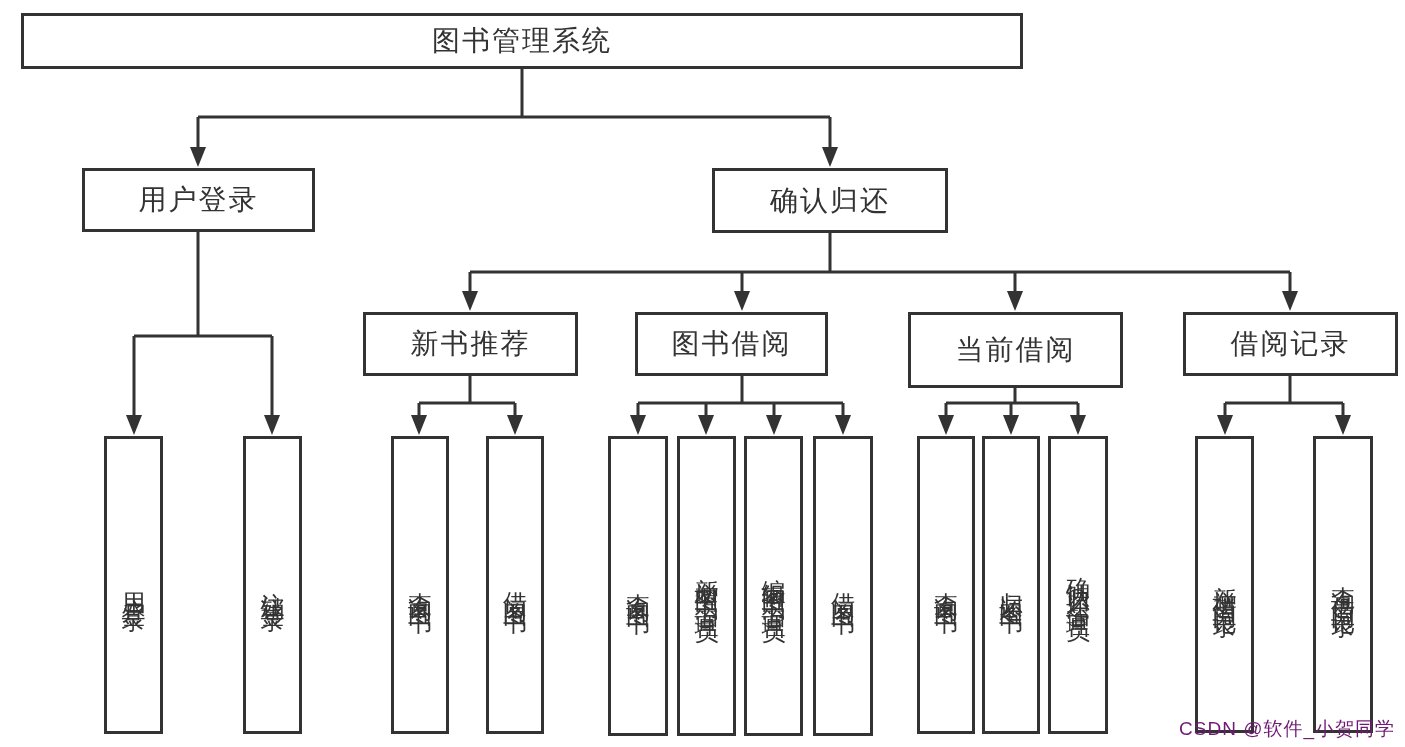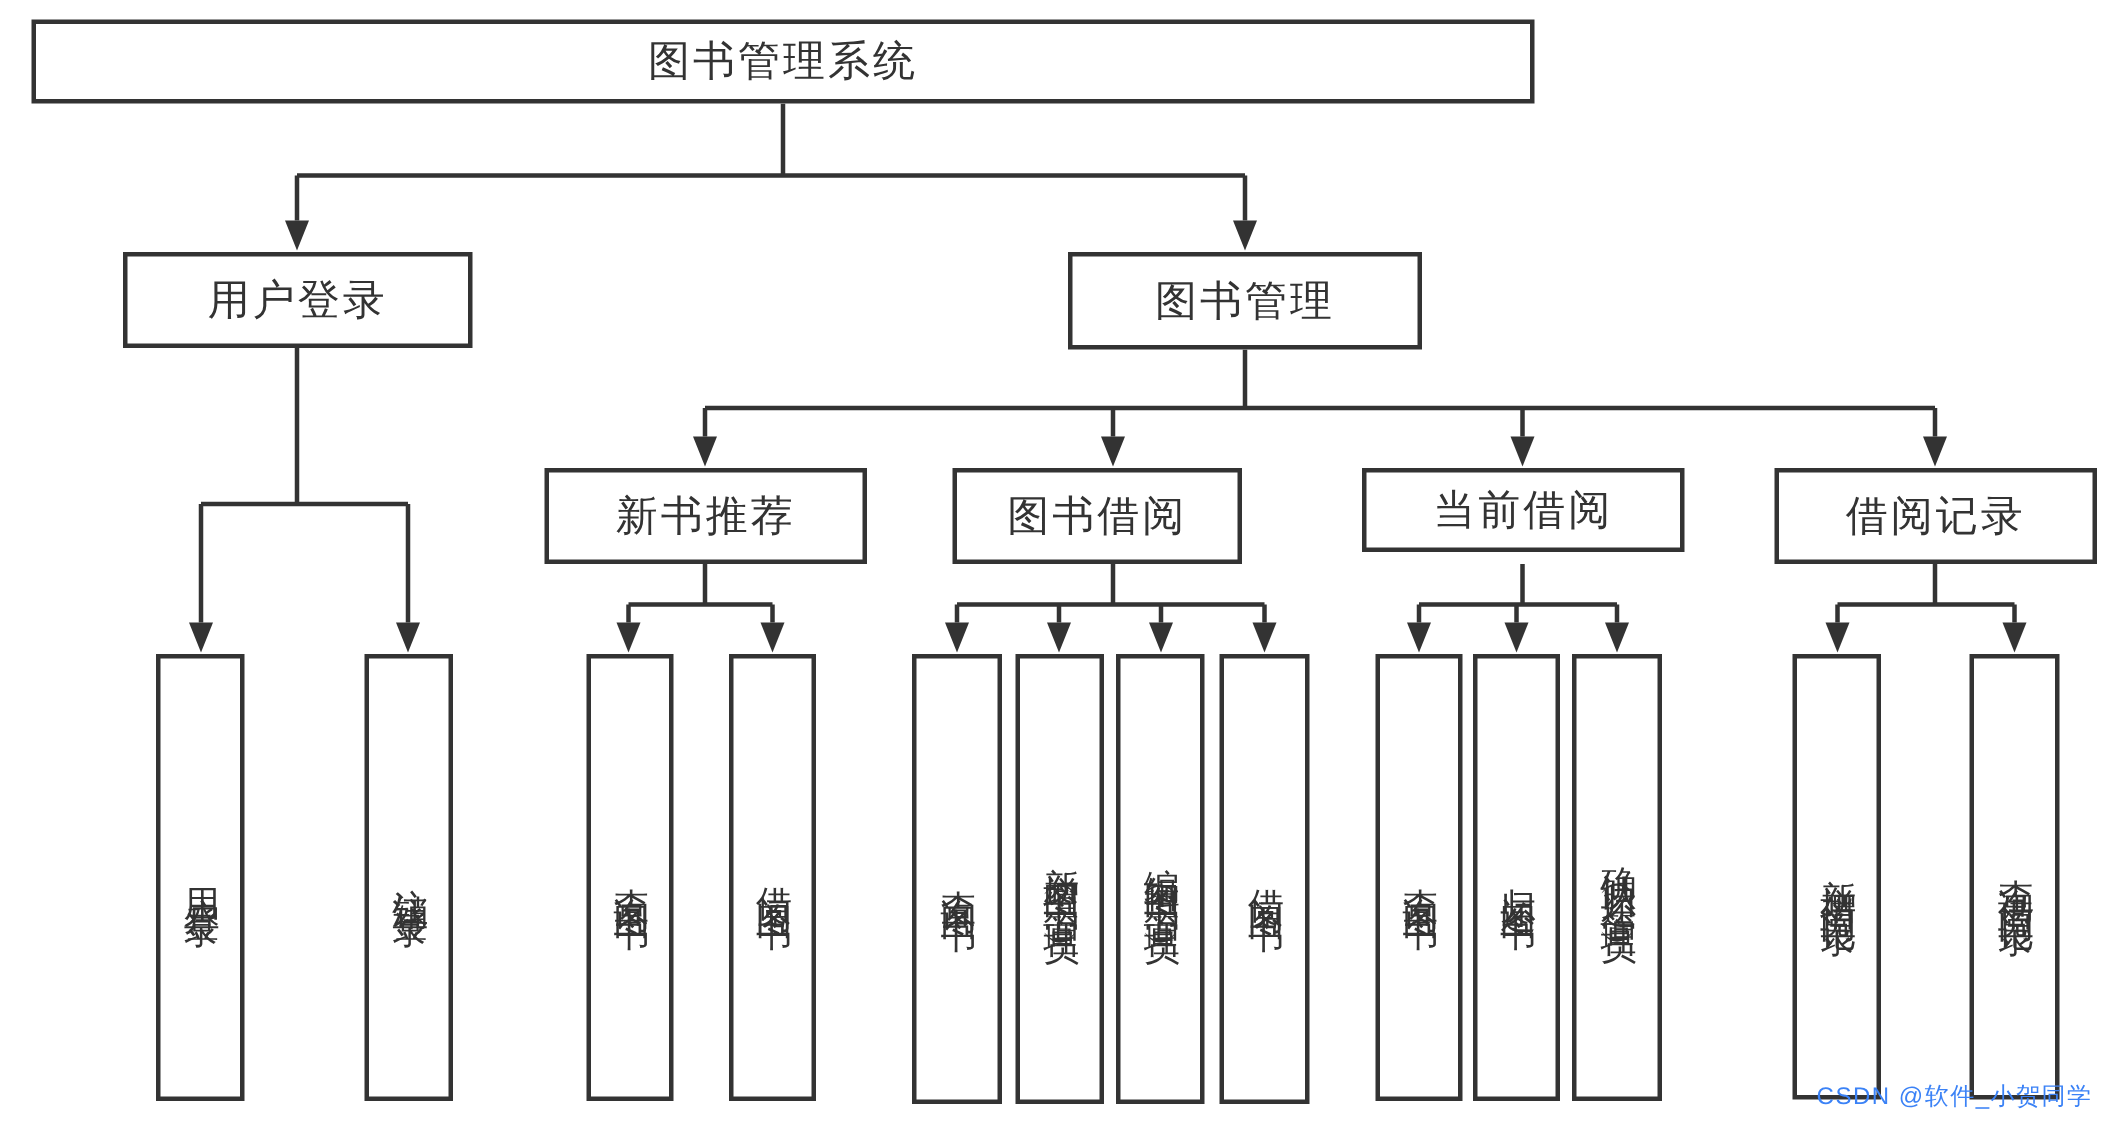--- a/index.html
+++ b/index.html
@@ -24,22 +24,22 @@
     writing-mode:vertical-rl;
     text-orientation:mixed;
     font-size:24px;
     letter-spacing:6px;
     line-height:1;
     color:#333333;
   }
   .watermark{
     position:absolute;
     right:10px;bottom:5px;
-    font-size:16px;
-    color:#3b82f6;
+    font-size:19px;
+    color:#701a75;
     letter-spacing:1px;
     white-space:nowrap;
   }
 </style>
 </head>
 <body>
 
 <div class="canvas">
 
   <svg class="connectors" viewBox="0 0 1405 747" xmlns="http://www.w3.org/2000/svg">
@@ -79,30 +79,30 @@
   </svg>
 
   <div class="node hbox" style="left:21px;top:13px;width:1002px;height:56px">
     <span>图书管理系统</span>
   </div>
 
   <div class="node hbox" style="left:82px;top:168px;width:233px;height:64px">
     <span>用户登录</span>
   </div>
   <div class="node hbox" style="left:712px;top:168px;width:236px;height:65px">
-    <span>图书管理</span>
+    <span>确认归还</span>
   </div>
 
   <div class="node hbox" style="left:363px;top:312px;width:215px;height:64px">
     <span>新书推荐</span>
   </div>
   <div class="node hbox" style="left:635px;top:312px;width:193px;height:64px">
     <span>图书借阅</span>
   </div>
-  <div class="node hbox" style="left:908px;top:312px;width:215px;height:56px">
+  <div class="node hbox" style="left:908px;top:312px;width:215px;height:76px">
     <span>当前借阅</span>
   </div>
   <div class="node hbox" style="left:1183px;top:312px;width:215px;height:64px">
     <span>借阅记录</span>
   </div>
 
   <div class="node vbox" style="left:104px;top:436px;width:59px;height:298px">
     <span class="vtext">用户登录</span>
   </div>
   <div class="node vbox" style="left:243px;top:436px;width:59px;height:298px">

